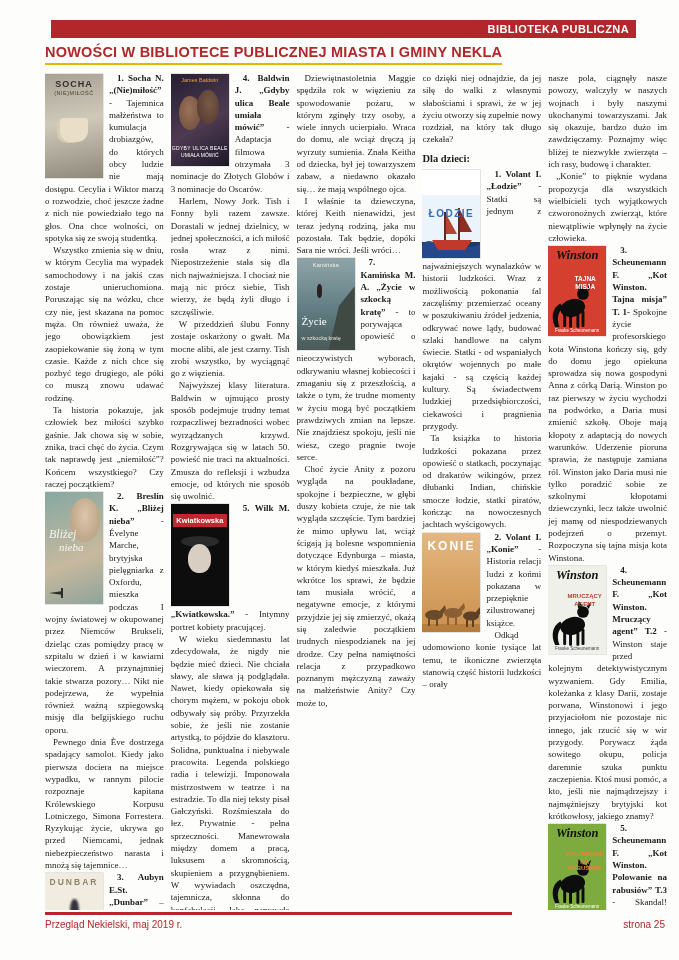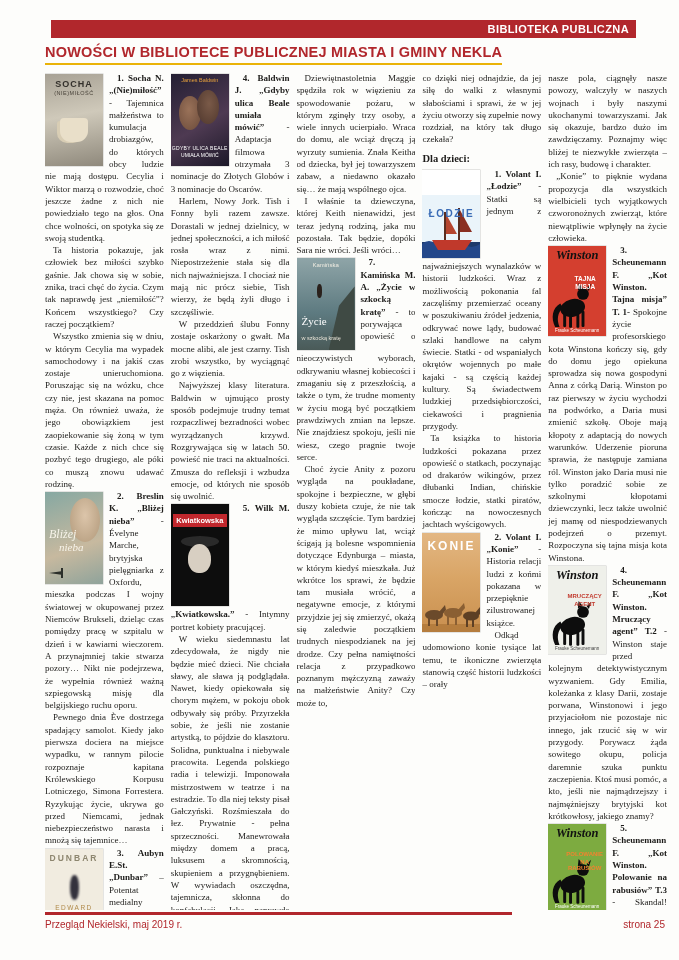--- a/index.html
+++ b/index.html
@@ -33,27 +33,27 @@
 
   
   .cover{float:left;width:58px;margin:2px 6px 2px 0;position:relative;overflow:hidden;
          box-shadow:0 0 0 .5px rgba(0,0,0,.2);}
   .ct{position:absolute;left:0;right:0;text-align:center;
       font-family:"Liberation Sans",sans-serif;line-height:1.05;}
   .sh{position:absolute;}
   .cover svg{position:absolute;}
 
   
-  .cover-socha{height:92px;background:linear-gradient(170deg,#a8a295,#cfc9ba 45%,#8f897c);}
+  .cover-socha{height:104px;background:linear-gradient(170deg,#a8a295,#cfc9ba 45%,#8f897c);}
   .cover-socha .mug{left:15px;top:44px;width:28px;height:24px;background:#e9dfc9;border-radius:4px 4px 11px 11px;box-shadow:-4px 2px 0 -1px #d8cdb4;}
   .cover-socha .ct1{top:6px;font-weight:bold;font-size:9px;color:#33302b;letter-spacing:1px;}
   .cover-socha .ct2{top:17px;font-size:5.5px;color:#4a443b;letter-spacing:.5px;}
 
   
-  .cover-breslin{height:92px;background:linear-gradient(160deg,#86a8a2,#c7b99f 60%,#8fa39b);}
+  .cover-breslin{height:112px;background:linear-gradient(160deg,#86a8a2,#c7b99f 60%,#8fa39b);}
   .cover-breslin .face{right:3px;top:6px;width:30px;height:44px;border-radius:50%;
        background:radial-gradient(ellipse at 50% 40%,#dcc5aa,#b1997a);}
   .cover-breslin .ct1{top:36px;left:4px;right:auto;text-align:left;font-family:"Liberation Serif",serif;
        font-style:italic;font-size:12px;color:#f7f4ea;}
   .cover-breslin .ct2{top:50px;left:14px;right:auto;text-align:left;font-family:"Liberation Serif",serif;
        font-style:italic;font-size:11px;color:#f7f4ea;}
   .cover-breslin svg{left:4px;bottom:6px;width:20px;height:10px;}
 
   
   .cover-dunbar{height:78px;background:#f1ece0;}
@@ -126,22 +126,22 @@
   <div class="cols" id="cols">
       <div class="col">
         <div>
           <div class="cover cover-socha">
             <div class="sh mug"></div>
             <span class="ct ct1">SOCHA</span>
             <span class="ct ct2">(NIE)MIŁOŚĆ</span>
           </div>
           <p><span class="lead">1. Socha N. „(Nie)miłość”</span> - Tajemnica małżeństwa to kumulacja drobiazgów, do których obcy ludzie nie mają dostępu. Cecylia i Wiktor marzą o rozwodzie, choć jeszcze żadne z nich nie powiedziało tego na głos. Ona chce wolności, on spotyka się ze swoją studentką.</p>
         </div>
+        <p>Wszystko zmienia się w dniu, w którym Cecylia ma wypadek samochodowy i na jakiś czas zostaje unieruchomiona. Poruszając się na wózku, chce czy nie, jest skazana na pomoc męża. On również uważa, że jego obowiązkiem jest zaopiekowanie się żoną w tym czasie. Każde z nich chce się pozbyć tego drugiego, ale póki co muszą znowu udawać rodzinę.</p>
         <p>Ta historia pokazuje, jak człowiek bez miłości szybko gaśnie. Jak chowa się w sobie, znika, traci chęć do życia. Czym tak naprawdę jest „niemiłość”? Końcem wszystkiego? Czy raczej początkiem?</p>
-        <p>Wszystko zmienia się w dniu, w którym Cecylia ma wypadek samochodowy i na jakiś czas zostaje unieruchomiona. Poruszając się na wózku, chce czy nie, jest skazana na pomoc męża. On również uważa, że jego obowiązkiem jest zaopiekowanie się żoną w tym czasie. Każde z nich chce się pozbyć tego drugiego, ale póki co muszą znowu udawać rodzinę.</p>
         <div>
           <div class="cover cover-breslin">
             <div class="sh face"></div>
             <svg viewBox="0 0 20 10">
               <polygon points="0,5 14,3 14,7" fill="#2b2f2a"></polygon>
               <rect x="12" y="0" width="2" height="10" fill="#2b2f2a"></rect>
             </svg>
             <span class="ct ct1">Bliżej</span>
             <span class="ct ct2">nieba</span>
           </div>

